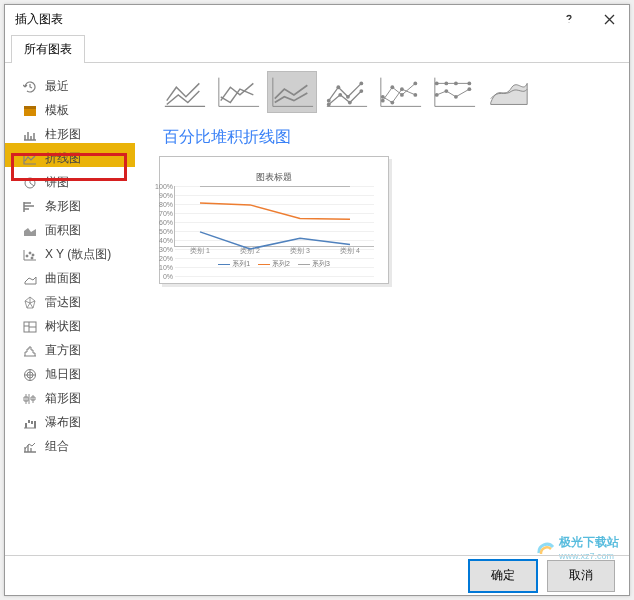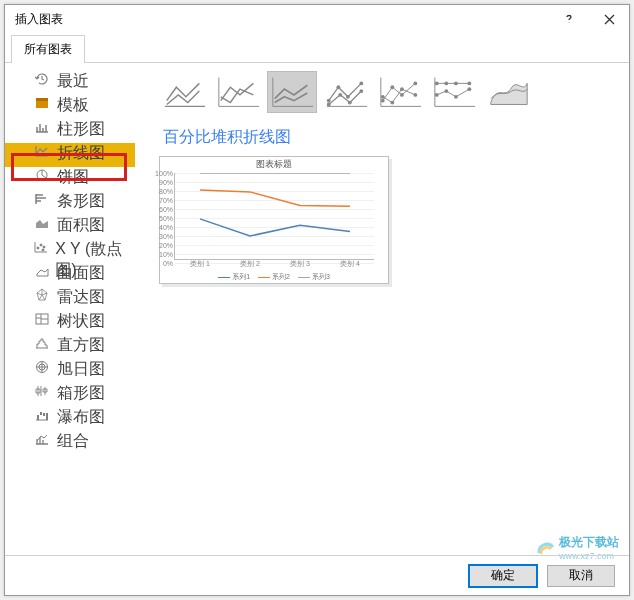--- a/index.html
+++ b/index.html
@@ -18,22 +18,22 @@
 .win-btn { width: 40px; height: 28px; display: flex; align-items: center; justify-content: center; color: #333; }
 .win-btn svg { stroke: #333; }
 
 .tabs-strip { height: 30px; border-bottom: 1px solid #d0d0d0; display: flex; align-items: flex-end; padding-left: 6px; }
 .tab { border: 1px solid #d0d0d0; border-bottom: none; padding: 5px 12px; font-size: 12px; background: #fff; position: relative; top: 1px; }
 
 .body { display: flex; height: 490px; }
 
 .sidebar { width: 130px; padding: 8px 0; }
 .cat-item {
-  display: flex; align-items: flex-start; height: 24px; padding-left: 28px;
-  font-size: 16px; color: #444; cursor: pointer; position: relative;
+  display: flex; align-items: flex-end; height: 24px; padding-left: 16px;
+  font-size: 12px; color: #444; cursor: pointer; position: relative;
 }
 .cat-item.selected { background: #eab308; }
 .cat-icon { width: 18px; height: 16px; display: flex; align-items: center; justify-content: center; margin-right: 6px; }
 .cat-icon svg { stroke: #808080; fill: none; }
 .cat-icon.orange svg { stroke: #d68b00; fill: #d68b00; }
 
 .highlight-box {
   position: absolute; border: 3px solid #d62020; left: 6px; top: 148px;
   width: 116px; height: 28px; pointer-events: none;
 }
@@ -46,39 +46,39 @@
   align-items: center; justify-content: center; cursor: pointer;
 }
 .subtype.selected { background: #cfcfcf; border: 1px solid #bbb; }
 
 .subtype svg { width: 46px; height: 38px; }
 
 .chart-title { font-size: 16px; color: #3b82f6; margin-bottom: 8px; margin-left: 4px; }
 
 .preview {
   width: 230px; height: 128px; border: 1px solid #c0c0c0; background: #fff;
-  display: flex; flex-direction: column; align-items: center; padding: 1px;
+  display: flex; flex-direction: column; align-items: center; padding: 14px;
   box-shadow: 3px 3px 0 #e8e8e8;
 }
 .preview-title { font-size: 9px; color: #555; margin-bottom: 2px; }
 .preview-plot { position: relative; width: 200px; height: 90px; border-left: 1px solid #bbb; border-bottom: 1px solid #bbb; }
 .ytick { position: absolute; left: -24px; font-size: 7px; color: #888; transform: translateY(-50%); width: 22px; text-align: right; }
 .xtick { position: absolute; bottom: -10px; font-size: 7px; color: #888; transform: translateX(-50%); }
 .gridline { position: absolute; left: 0; right: 0; border-top: 1px solid #f0f0f0; }
 .legend-row { display: flex; gap: 8px; font-size: 7px; color: #777; margin-top: 12px; }
 .lg-item { display: flex; align-items: center; gap: 2px; }
 .lg-sw { width: 12px; height: 0; border-top: 1px solid; }
 
 .footer {
   position: absolute; bottom: 0; left: 0; right: 0; height: 40px;
   border-top: 1px solid #d0d0d0; display: flex; justify-content: flex-end;
   align-items: center; padding-right: 14px; gap: 10px;
 }
 .btn {
-  min-width: 68px; height: 22px; border: 1px solid #adadad; background: #e1e1e1;
+  min-width: 68px; height: 32px; border: 1px solid #adadad; background: #e1e1e1;
   font-size: 12px; display: flex; align-items: center; justify-content: center;
   cursor: pointer;
 }
 .btn.primary { border: 1px solid #0078d7; box-shadow: 0 0 0 1px #0078d7; }
 
 .watermark {
   position: absolute; right: 10px; bottom: 34px; font-size: 12px; color: #0099cc;
   opacity: 0.65; display: flex; align-items: center; gap: 4px; pointer-events: none;
 }
 .watermark .sub { font-size: 9px; color: #52b6d6; }

